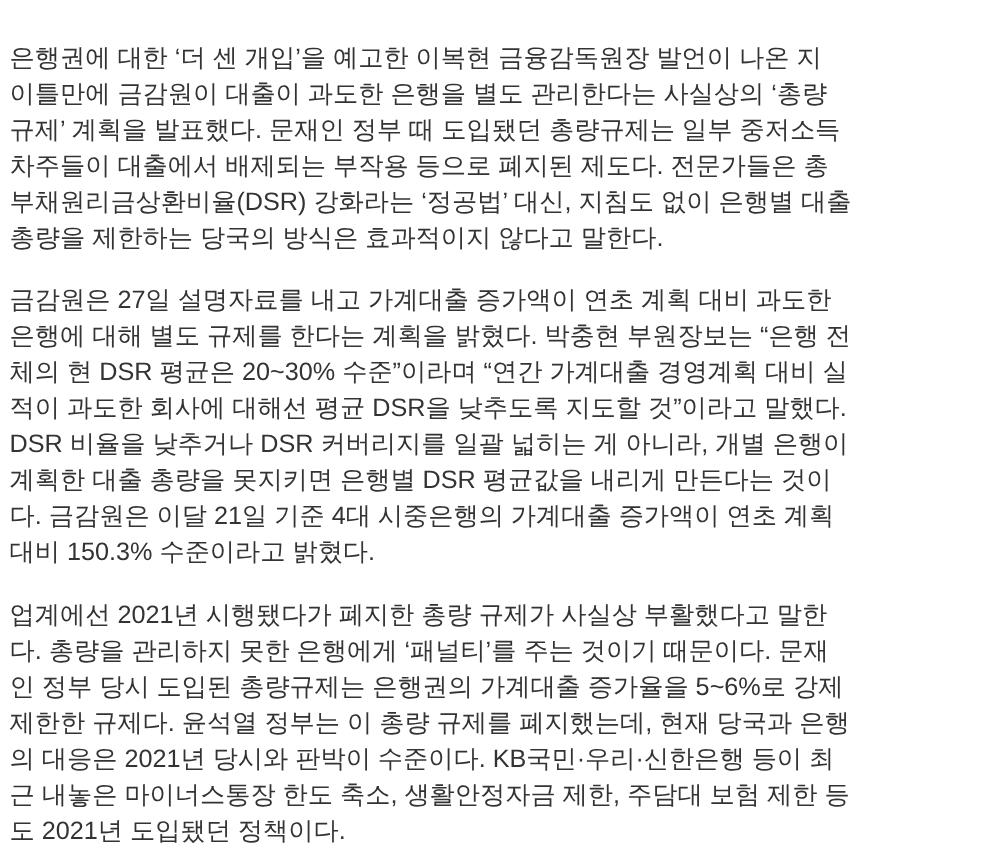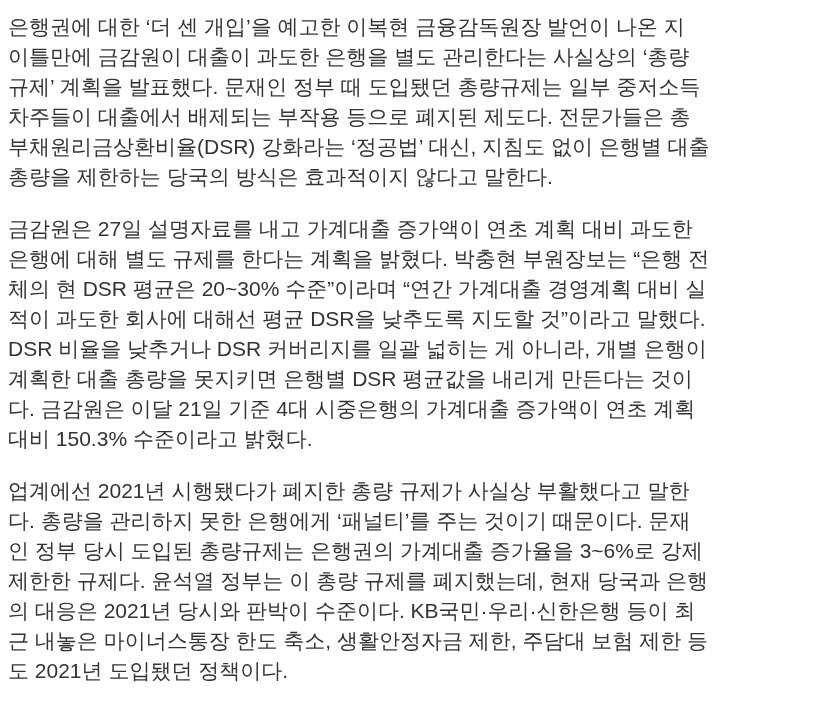--- a/index.html
+++ b/index.html
@@ -5,20 +5,21 @@
   html, body {
     margin: 0;
     padding: 0;
     background: #ffffff;
     font-family: "Liberation Sans", "DejaVu Sans", sans-serif;
   }
   .article-body {
     box-sizing: border-box;
     width: 719px;
     padding: 12px 8px 10px 8px;
+    margin-top: 22px;
   }
   .para {
     margin: 0 0 22px 0;
     font-size: 21px;
     line-height: 30px;
     color: #333333;
     text-align: left;
     
     word-break: normal;
     overflow-wrap: break-word;
@@ -26,14 +27,14 @@
   .para:last-child {
     margin-bottom: 0;
   }
 </style>
 </head>
 <body>
 
 <div class="article-body">
   <p class="para">은행권에 대한 ‘더 센 개입’을 예고한 이복현 금융감독원장 발언이 나온 지 이틀만에 금감원이 대출이 과도한 은행을 별도 관리한다는 사실상의 ‘총량 규제’ 계획을 발표했다. 문재인 정부 때 도입됐던 총량규제는 일부 중저소득 차주들이 대출에서 배제되는 부작용 등으로 폐지된 제도다. 전문가들은 총부채원리금상환비율(DSR) 강화라는 ‘정공법’ 대신, 지침도 없이 은행별 대출 총량을 제한하는 당국의 방식은 효과적이지 않다고 말한다.</p>
   <p class="para">금감원은 27일 설명자료를 내고 가계대출 증가액이 연초 계획 대비 과도한 은행에 대해 별도 규제를 한다는 계획을 밝혔다. 박충현 부원장보는 “은행 전체의 현 DSR 평균은 20~30% 수준”이라며 “연간 가계대출 경영계획 대비 실적이 과도한 회사에 대해선 평균 DSR을 낮추도록 지도할 것”이라고 말했다. DSR 비율을 낮추거나 DSR 커버리지를 일괄 넓히는 게 아니라, 개별 은행이 계획한 대출 총량을 못지키면 은행별 DSR 평균값을 내리게 만든다는 것이다. 금감원은 이달 21일 기준 4대 시중은행의 가계대출 증가액이 연초 계획 대비 150.3% 수준이라고 밝혔다.</p>
-  <p class="para">업계에선 2021년 시행됐다가 폐지한 총량 규제가 사실상 부활했다고 말한다. 총량을 관리하지 못한 은행에게 ‘패널티’를 주는 것이기 때문이다. 문재인 정부 당시 도입된 총량규제는 은행권의 가계대출 증가율을 3~6%로 강제 제한한 규제다. 윤석열 정부는 이 총량 규제를 폐지했는데, 현재 당국과 은행의 대응은 2021년 당시와 판박이 수준이다. KB국민·우리·신한은행 등이 최근 내놓은 마이너스통장 한도 축소, 생활안정자금 제한, 주담대 보험 제한 등도 2021년 도입됐던 정책이다.</p>
+  <p class="para">업계에선 2021년 시행됐다가 폐지한 총량 규제가 사실상 부활했다고 말한다. 총량을 관리하지 못한 은행에게 ‘패널티’를 주는 것이기 때문이다. 문재인 정부 당시 도입된 총량규제는 은행권의 가계대출 증가율을 5~6%로 강제 제한한 규제다. 윤석열 정부는 이 총량 규제를 폐지했는데, 현재 당국과 은행의 대응은 2021년 당시와 판박이 수준이다. KB국민·우리·신한은행 등이 최근 내놓은 마이너스통장 한도 축소, 생활안정자금 제한, 주담대 보험 제한 등도 2021년 도입됐던 정책이다.</p>
 </div>
 
 </body></html>

